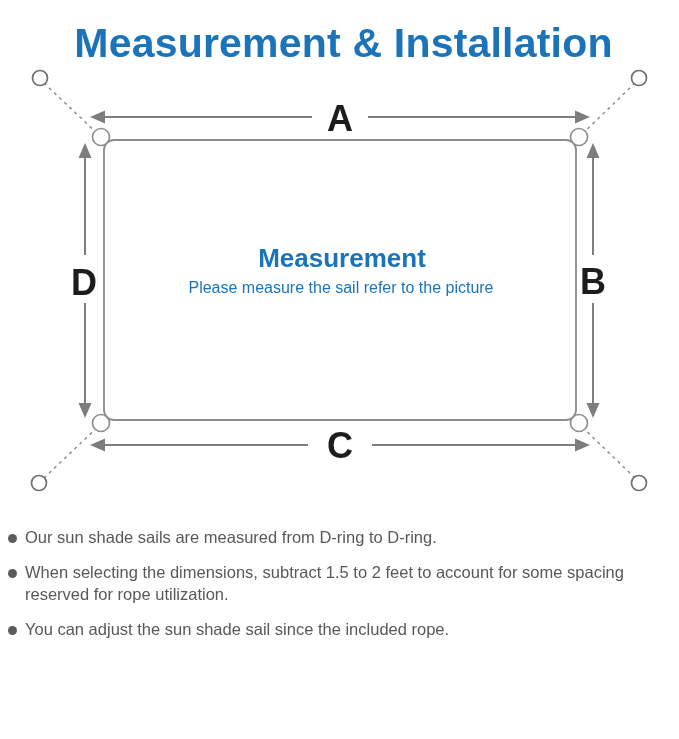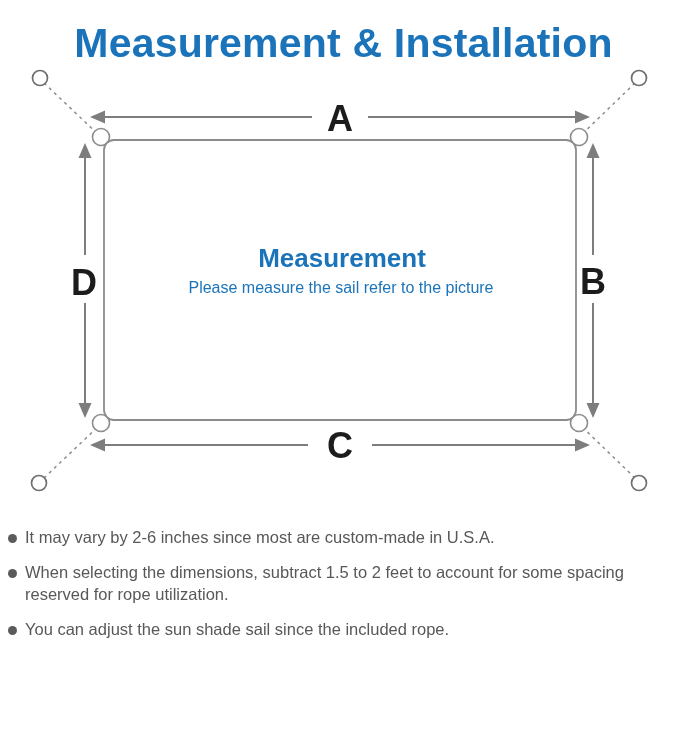--- a/index.html
+++ b/index.html
@@ -99,21 +99,21 @@
     <polygon class="head" points="593,363 586.5,348 599.5,348"></polygon>
     <text class="dimlabel" x="593" y="239">B</text>
 
     <text class="ctitle" x="342" y="212">Measurement</text>
     <text class="csub" x="341" y="238">Please measure the sail refer to the picture</text>
   </svg>
 
   <div class="notes">
     <div class="note">
       <span class="dot"></span>
-      <span class="txt">It may vary by 2-6 inches since most are custom-made in U.S.A.</span>
+      <span class="txt">Our sun shade sails are measured from D-ring to D-ring.</span>
     </div>
     <div class="note">
       <span class="dot"></span>
       <span class="txt">When selecting the dimensions, subtract 1.5 to 2 feet to account for some spacing reserved for rope utilization.</span>
     </div>
     <div class="note">
       <span class="dot"></span>
       <span class="txt">You can adjust the sun shade sail since the included rope.</span>
     </div>
   </div>

